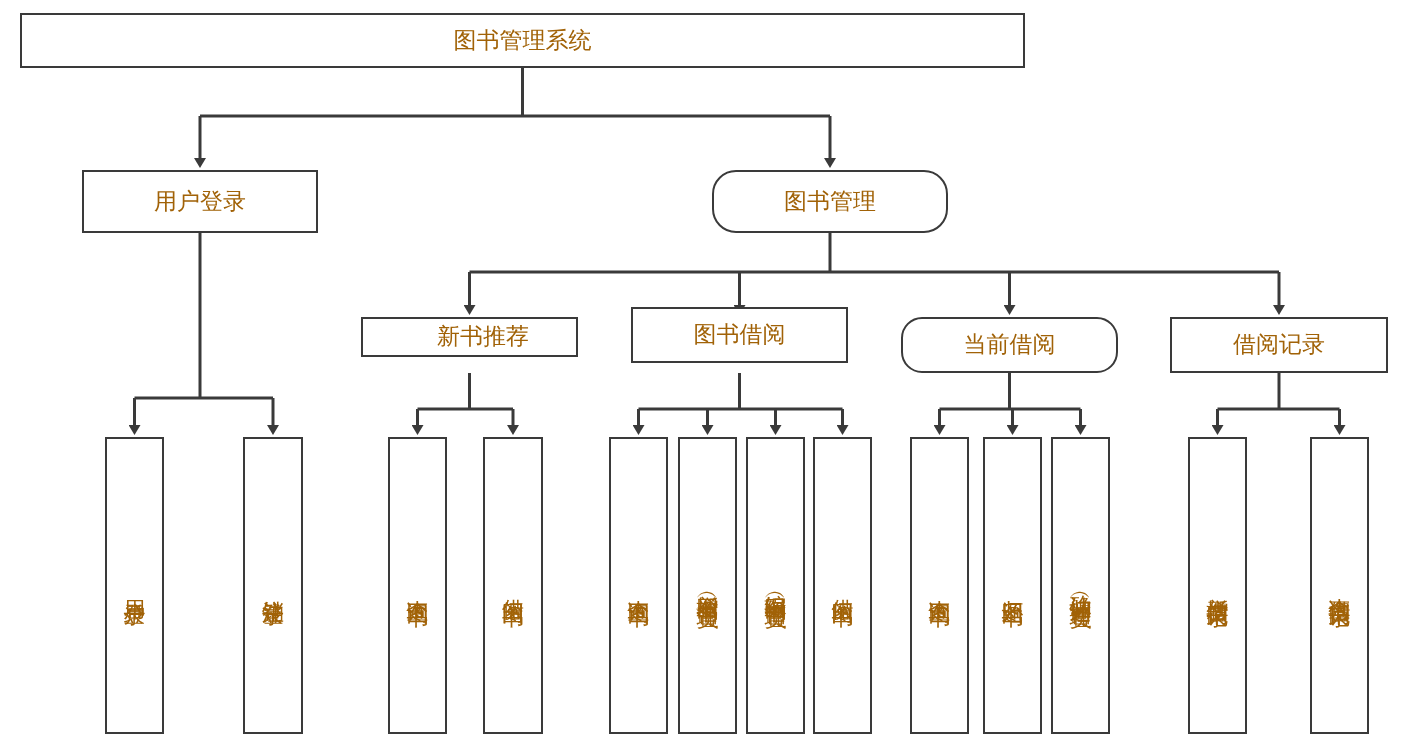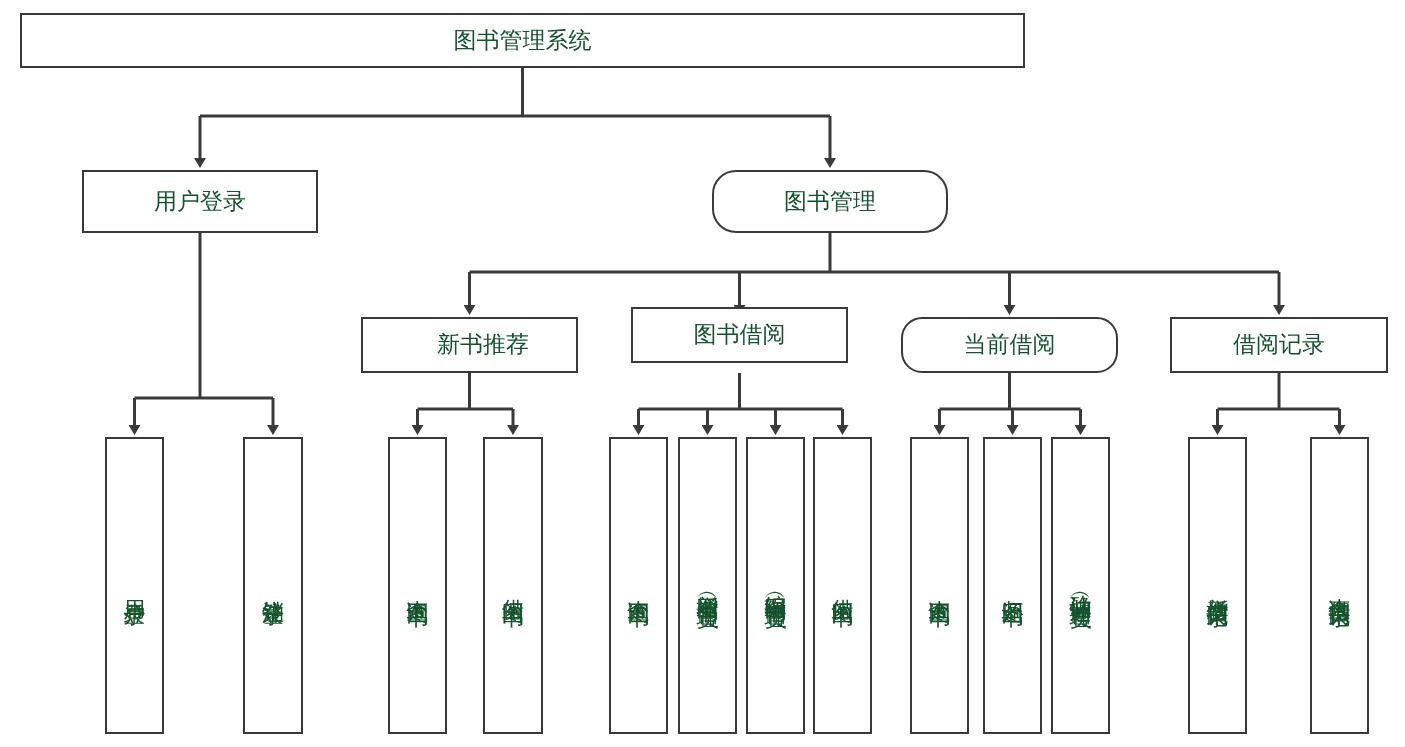--- a/index.html
+++ b/index.html
@@ -26,21 +26,21 @@
     height: 747px;
   }
   .node-box {
     position: absolute;
     box-sizing: border-box;
     background: #ffffff;
     border: 2px solid #3a3a3a;
     display: flex;
     align-items: center;
     justify-content: center;
-    color: #14532d;
+    color: #a16207;
   }
   .node-label {
     display: block;
     text-align: center;
     line-height: 1.18;
     white-space: nowrap;
   }
   .node-horizontal .node-label {
     font-size: 23px;
   }
@@ -112,21 +112,21 @@
   <div id="nodes-layer">
       <div class="node-box node-horizontal" style="left: 20px; top: 13px; width: 1005px; height: 55px;">
         <span class="node-label">图书管理系统</span>
       </div>
       <div class="node-box node-horizontal" style="left: 82px; top: 170px; width: 236px; height: 63px;">
         <span class="node-label">用户登录</span>
       </div>
       <div class="node-box node-horizontal" style="left: 712px; top: 170px; width: 236px; height: 63px; border-radius: 24px;">
         <span class="node-label">图书管理</span>
       </div>
-      <div class="node-box node-horizontal" style="left: 361px; top: 317px; width: 217px; height: 56px; padding-left: 27px;">
+      <div class="node-box node-horizontal" style="left: 361px; top: 317px; width: 217px; height: 40px; padding-left: 27px;">
         <span class="node-label">新书推荐</span>
       </div>
       <div class="node-box node-horizontal" style="left: 631px; top: 307px; width: 217px; height: 56px;">
         <span class="node-label">图书借阅</span>
       </div>
       <div class="node-box node-horizontal" style="left: 901px; top: 317px; width: 217px; height: 56px; border-radius: 21px;">
         <span class="node-label">当前借阅</span>
       </div>
       <div class="node-box node-horizontal" style="left: 1170px; top: 317px; width: 218px; height: 56px;">
         <span class="node-label">借阅记录</span>

